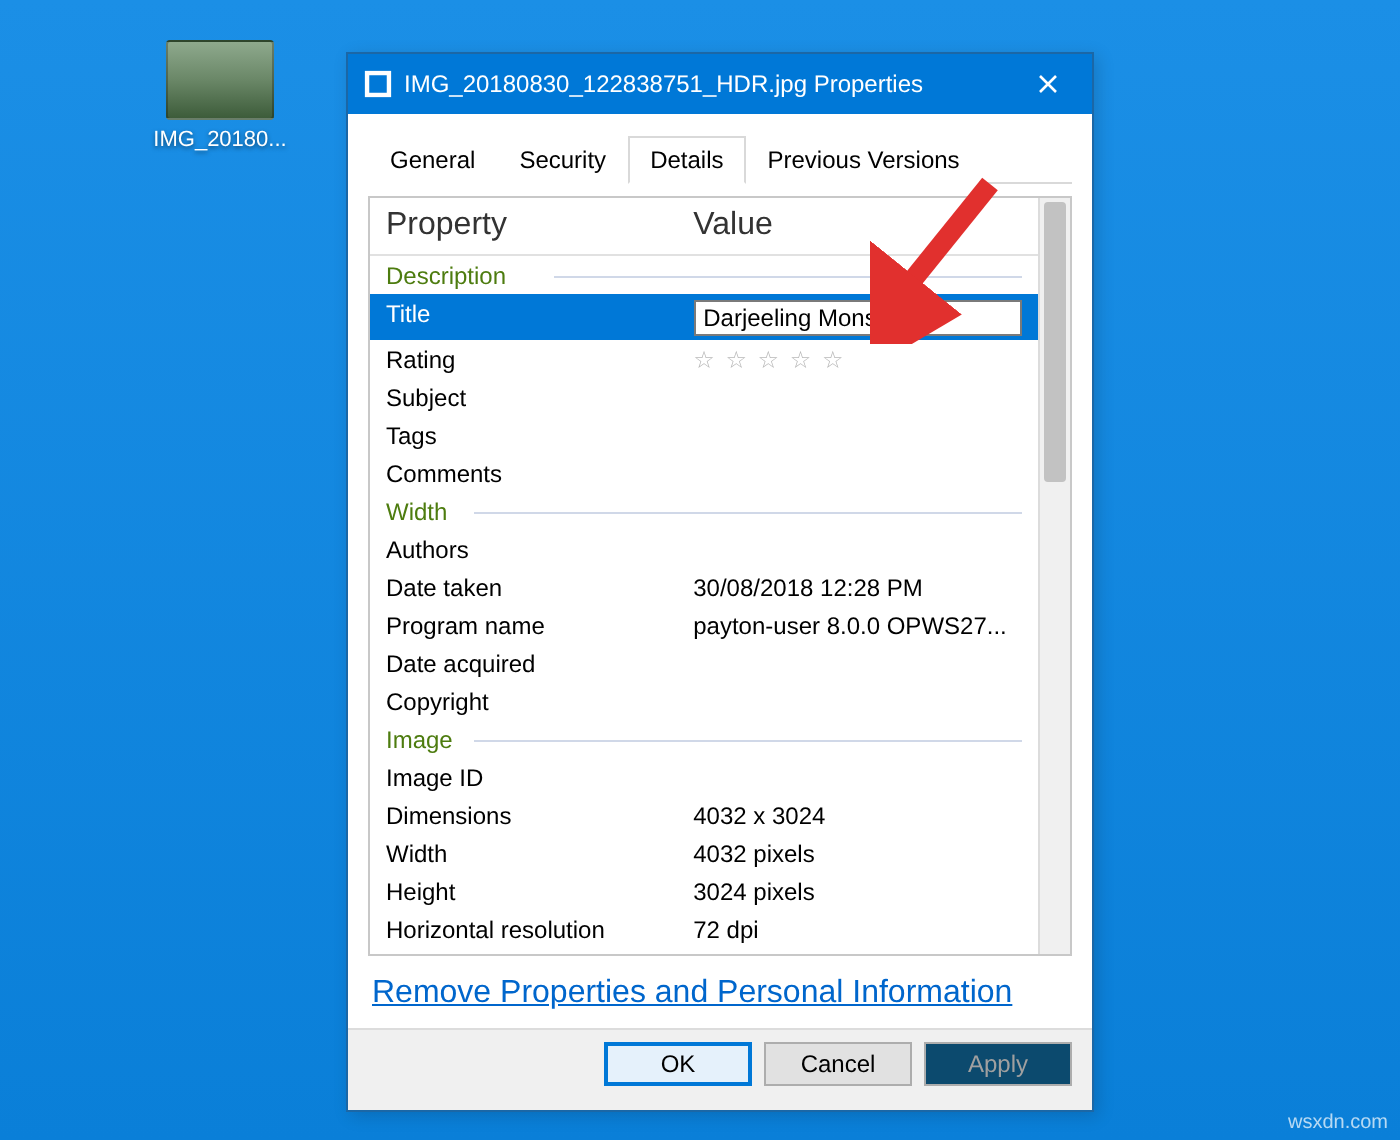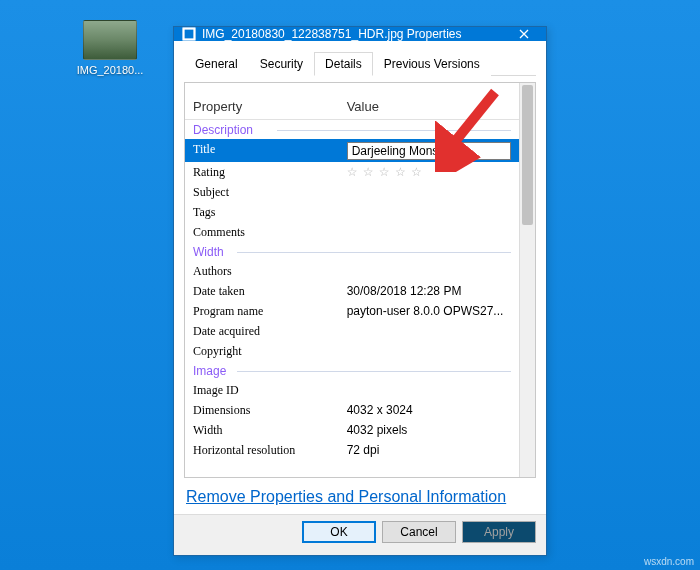--- a/index.html
+++ b/index.html
@@ -9,48 +9,48 @@
     position: relative; overflow: hidden;
     font-size: 12px; color: #000;
   }
   
   .desktop-icon { position: absolute; left: 70px; top: 20px; width: 80px; text-align: center; color: #fff; font-size: 11px; cursor: pointer; }
   .desktop-icon .thumb { width: 54px; height: 40px; margin: 0 auto 4px; background: linear-gradient(180deg,#8ea98d 0%,#6a8767 50%,#3d5c3a 100%); border: 1px solid rgba(0,0,0,.25); border-radius: 2px; }
   .desktop-icon span { text-shadow: 0 1px 2px rgba(0,0,0,.5); }
 
   
   .win { position: absolute; left: 173px; top: 26px; width: 374px; height: 530px; background: #fff; border: 1px solid #1b67a6; box-shadow: 2px 2px 8px rgba(0,0,0,.15); display: flex; flex-direction: column; }
-  .titlebar { height: 14px; background: #0078d7; color: #fff; display: flex; align-items: center; padding: 0 0 0 8px; font-size: 12px; }
+  .titlebar { height: 30px; background: #0078d7; color: #fff; display: flex; align-items: center; padding: 0 0 0 8px; font-size: 12px; }
   .titlebar .tb-icon { width: 14px; height: 14px; margin-right: 6px; display: inline-flex; }
   .titlebar .tb-icon svg { width: 14px; height: 14px; }
   .titlebar .title { flex: 1; white-space: nowrap; overflow: hidden; text-overflow: ellipsis; }
   .titlebar .close { width: 45px; height: 30px; display: flex; align-items: center; justify-content: center; cursor: pointer; }
   .titlebar .close svg { width: 10px; height: 10px; }
 
   
   .tabs-wrap { padding: 10px 10px 0 10px; }
   .tabs { display: flex; border-bottom: 1px solid #d9d9d9; }
   .tab { padding: 4px 10px; border: 1px solid transparent; border-bottom: none; font-size: 12px; background: #fff; cursor: pointer; position: relative; top: 1px; }
   .tab.active { border-color: #d9d9d9; background: #fff; border-bottom: 1px solid #fff; }
   .tab:not(.active) { color: #000; }
 
   
   .body { flex: 1; padding: 6px 10px 0 10px; display: flex; flex-direction: column; min-height: 0; }
   .grid-wrap { border: 1px solid #c8c8c8; flex: 1; display: flex; min-height: 0; }
   .grid { flex: 1; overflow: hidden; }
   .hdr { display: flex; border-bottom: 1px solid #e1e1e1; }
-  .hdr .col { padding: 5px 8px; font-size: 13px; color: #333; margin-top: 11px; }
+  .hdr .col { padding: 5px 8px; font-size: 16px; color: #333; }
   .col-a { width: 46%; }
   .col-b { flex: 1; }
   .rows { overflow-y: auto; height: calc(100% - 26px); }
   .row { display: flex; padding: 1px 0; }
   .row .cell { padding: 1.5px 8px; font-size: 12px; white-space: nowrap; overflow: hidden; text-overflow: ellipsis; }
-  .row .cell.col-a { width: 46%; font-family: Liberation Serif, serif; }
+  .row .cell.col-a { width: 46%; }
   .row .cell.col-b { flex: 1; }
-  .group { color: #8b5cf6; padding: 3px 8px 2px 8px; font-size: 12px; position: relative; }
+  .group { color: #4d7c0f; padding: 3px 8px 2px 8px; font-size: 12px; position: relative; }
   .group::after { content:""; position:absolute; left: 60px; right: 8px; top: 50%; border-top: 1px solid #d0d8e8; }
   .group-origin::after { left: 52px; }
   .group-image::after { left: 52px; }
   .group-desc::after { left: 92px; }
   .row.sel { background: #0078d7; color: #fff; }
   .row.sel .col-b input { width: 100%; border: 1px solid #7a7a7a; padding: 1px 4px; font-size: 12px; background: #fff; color:#000; }
   .stars { color: #b8b8b8; letter-spacing: 1px; font-size: 13px; cursor: pointer; }
   .vscroll { width: 16px; background: #f0f0f0; border-left: 1px solid #dcdcdc; position: relative; }
   .vscroll .thumb { position: absolute; left: 2px; right: 2px; top: 2px; height: 140px; background: #c2c2c2; border-radius: 2px; }
 
@@ -166,20 +166,24 @@
           </div>
           <div class="row">
             <div class="cell col-a">Dimensions</div>
             <div class="cell col-b">4032 x 3024</div>
           </div>
           <div class="row">
             <div class="cell col-a">Width</div>
             <div class="cell col-b">4032 pixels</div>
           </div>
           <div class="row">
+            <div class="cell col-a">Height</div>
+            <div class="cell col-b">3024 pixels</div>
+          </div>
+          <div class="row">
             <div class="cell col-a">Horizontal resolution</div>
             <div class="cell col-b">72 dpi</div>
           </div>
 
         </div>
       </div>
       <div class="vscroll">
         <div class="thumb"></div>
       </div>
     </div>

